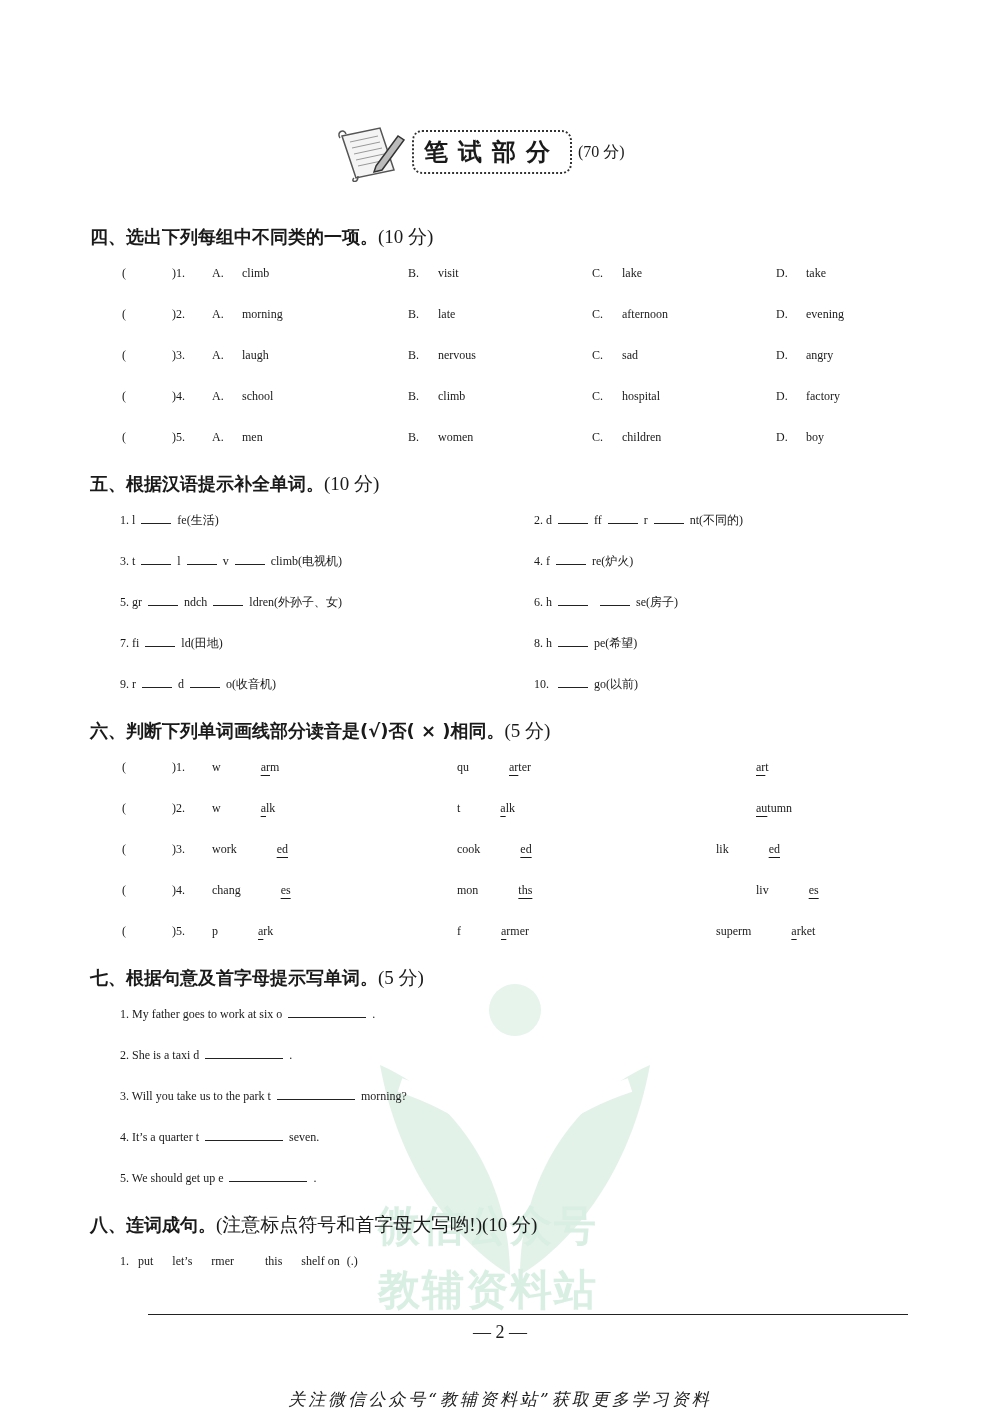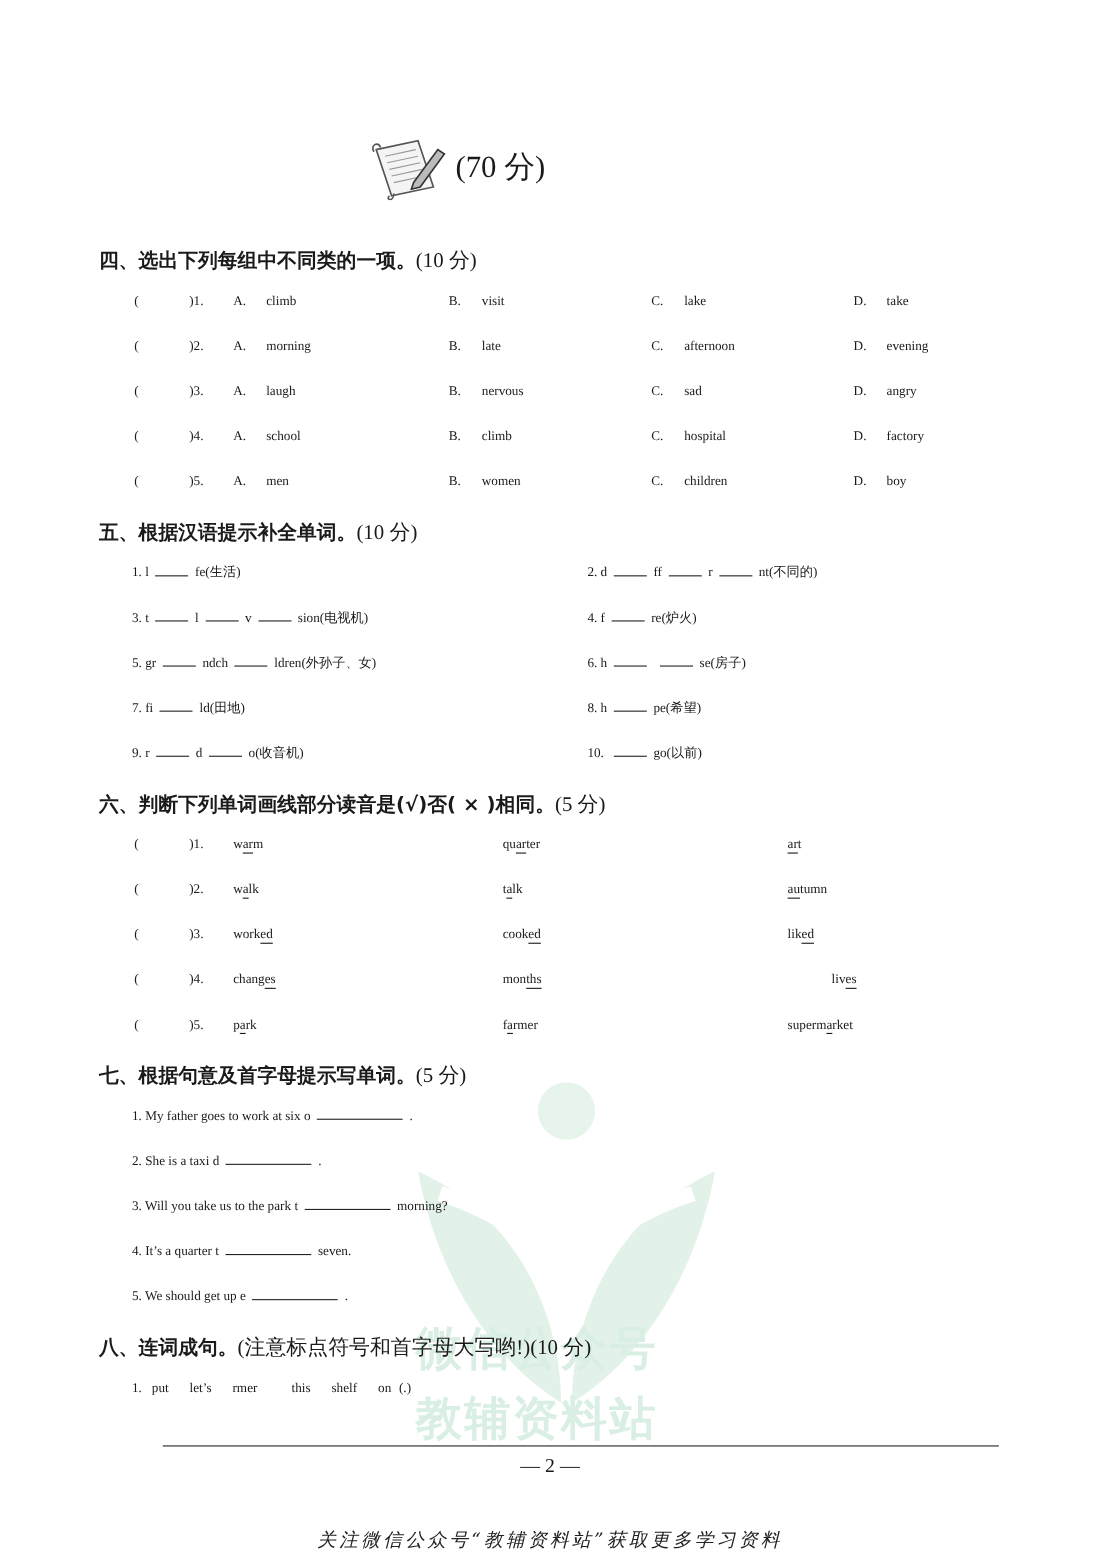--- a/index.html
+++ b/index.html
@@ -11,35 +11,35 @@
   .wm-text { position: absolute; left: 378px; font-family: "DejaVu Sans", sans-serif; font-weight: bold;
              color: #d9efe3; font-size: 42px; letter-spacing: 2px; white-space: nowrap; }
   .wm-t1 { top: 1198px; }
   .wm-t2 { top: 1262px; }
 
   
   .title-row { position: absolute; top: 122px; left: 336px; height: 60px; display: flex; align-items: center; }
   .scroll-icon { width: 72px; height: 60px; }
   .title-box { margin-left: 4px; border: 2px dotted #333; border-radius: 10px; padding: 4px 10px;
                font-family: "DejaVu Sans", sans-serif; font-weight: bold; font-size: 24px; letter-spacing: 10px; }
-  .title-score { font-size: 28px; margin-left: 6px; font-family: "Liberation Serif", serif; }
+  .title-score { font-size: 16px; margin-left: 6px; font-family: "Liberation Serif", serif; }
 
   .section-head { position: absolute; left: 90px; font-family: "DejaVu Sans", sans-serif; font-weight: bold;
                   font-size: 18px; white-space: nowrap; }
   .section-head .pts { font-weight: normal; font-family: "Liberation Serif", serif; font-size: 19px; }
 
   .row { position: absolute; font-size: 12px; white-space: nowrap; }
   .paren { position: absolute; left: 122px; }
   .qnum { position: absolute; left: 172px; }
   .opt { position: absolute; }
   .opt .lt { display: inline-block; width: 30px; }
 
   .blank { display: inline-block; border-bottom: 1px solid #222; width: 30px; height: 1px; margin: 0 6px; vertical-align: baseline; }
   .blank-long { width: 78px; }
-  .ul { text-decoration: underline; text-underline-offset: 4px; }
+  .ul { text-decoration: underline; text-underline-offset: 4px; margin-left: 40px; }
 
   .footer-line { position: absolute; left: 148px; top: 1314px; width: 760px; border-top: 1px solid #222; }
   .page-num { position: absolute; top: 1322px; left: 0; width: 1000px; text-align: center; font-size: 18px; }
   .promo { position: absolute; top: 1388px; left: 0; width: 1000px; text-align: center;
            font-family: "DejaVu Serif", serif; font-style: italic; font-size: 17px; letter-spacing: 3px; color: #222; }
 </style>
 </head>
 <body>
 
 <svg class="wm" viewBox="0 0 310 340">
@@ -56,20 +56,21 @@
     <path d="M6 14 L44 6 L58 48 L20 56 Z" fill="#f4f4f4" stroke="#555" stroke-width="1.5"></path>
     <path d="M4 16 C 0 10, 8 6, 10 12" fill="none" stroke="#555" stroke-width="1.5"></path>
     <path d="M18 56 C 14 60, 22 62, 22 54" fill="none" stroke="#555" stroke-width="1.5"></path>
     <line x1="14" y1="20" x2="42" y2="14" stroke="#999" stroke-width="1"></line>
     <line x1="16" y1="26" x2="44" y2="20" stroke="#999" stroke-width="1"></line>
     <line x1="18" y1="32" x2="46" y2="26" stroke="#999" stroke-width="1"></line>
     <line x1="20" y1="38" x2="48" y2="32" stroke="#999" stroke-width="1"></line>
     <line x1="22" y1="44" x2="50" y2="38" stroke="#999" stroke-width="1"></line>
     <path d="M40 44 L62 14 L68 18 L46 48 L38 50 Z" fill="#bbb" stroke="#333" stroke-width="1.5"></path>
   </svg>
+  <span class="title-box">笔试部分</span>
   <span class="title-score">(70 分)</span>
 </div>
 
 <div class="section-head" style="top:224px">
   <span>四、选出下列每组中不同类的一项。</span><span class="pts">(10 分)</span>
 </div>
 
 <div class="row" style="top:266px">
   <span class="paren">(</span>
   <span class="qnum">)1.</span>
@@ -116,21 +117,21 @@
 </div>
 
 <div class="row" style="top:512px;left:120px">
   <span>1.</span> <span>l</span><span class="blank"></span><span>fe(生活)</span>
 </div>
 <div class="row" style="top:512px;left:534px">
   <span>2.</span> <span>d</span><span class="blank"></span><span>ff</span><span class="blank"></span><span>r</span><span class="blank"></span><span>nt(不同的)</span>
 </div>
 
 <div class="row" style="top:553px;left:120px">
-  <span>3.</span> <span>t</span><span class="blank"></span><span>l</span><span class="blank"></span><span>v</span><span class="blank"></span><span>sion(电视机)</span>
+  <span>3.</span> <span>t</span><span class="blank"></span><span>l</span><span class="blank"></span><span>v</span><span class="blank"></span><span>climb(电视机)</span>
 </div>
 <div class="row" style="top:553px;left:534px">
   <span>4.</span> <span>f</span><span class="blank"></span><span>re(炉火)</span>
 </div>
 
 <div class="row" style="top:594px;left:120px">
   <span>5.</span> <span>gr</span><span class="blank"></span><span>ndch</span><span class="blank"></span><span>ldren(外孙子、女)</span>
 </div>
 <div class="row" style="top:594px;left:534px">
   <span>6.</span> <span>h</span><span class="blank"></span><span class="blank"></span><span>se(房子)</span>
@@ -214,19 +215,19 @@
   <span>八、连词成句。</span><span class="pts">(注意标点符号和首字母大写哟!)</span><span class="pts">(10 分)</span>
 </div>
 
 <div class="row" style="top:1254px;left:120px;word-spacing:0">
   <span>1.</span>
   <span style="margin-left:6px">put</span>
   <span style="margin-left:16px">let’s</span>
   <span style="margin-left:16px">rmer</span>
   <span style="margin-left:28px">this</span>
   <span style="margin-left:16px">shelf</span>
-  <span style="margin-left:16px">on</span>
+  <span style="">on</span>
   <span style="margin-left:4px">(.)</span>
 </div>
 
 <div class="footer-line"></div>
 <div class="page-num">— 2 —</div>
 <div class="promo">关注微信公众号“教辅资料站”获取更多学习资料</div>
 
 </body></html>

